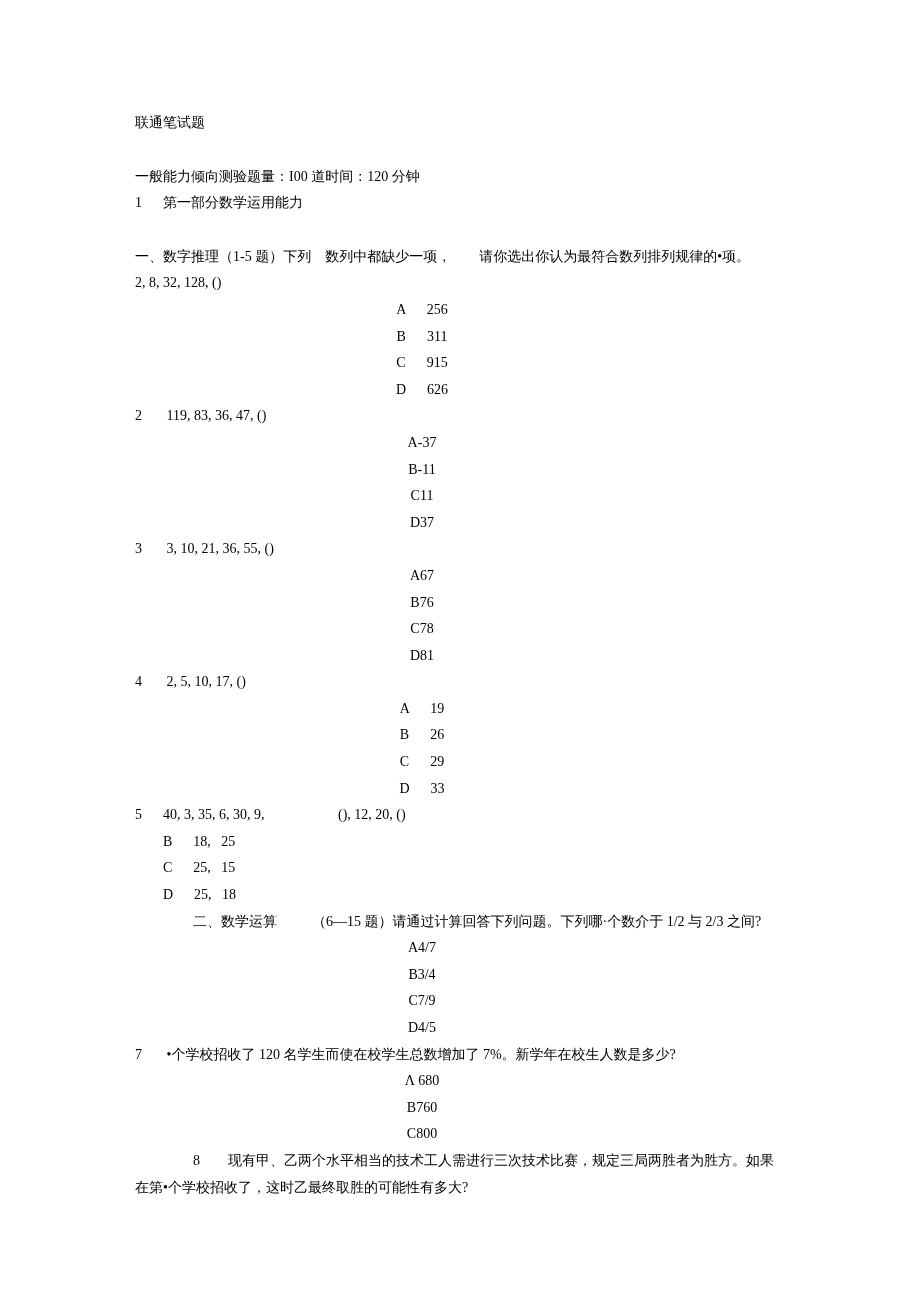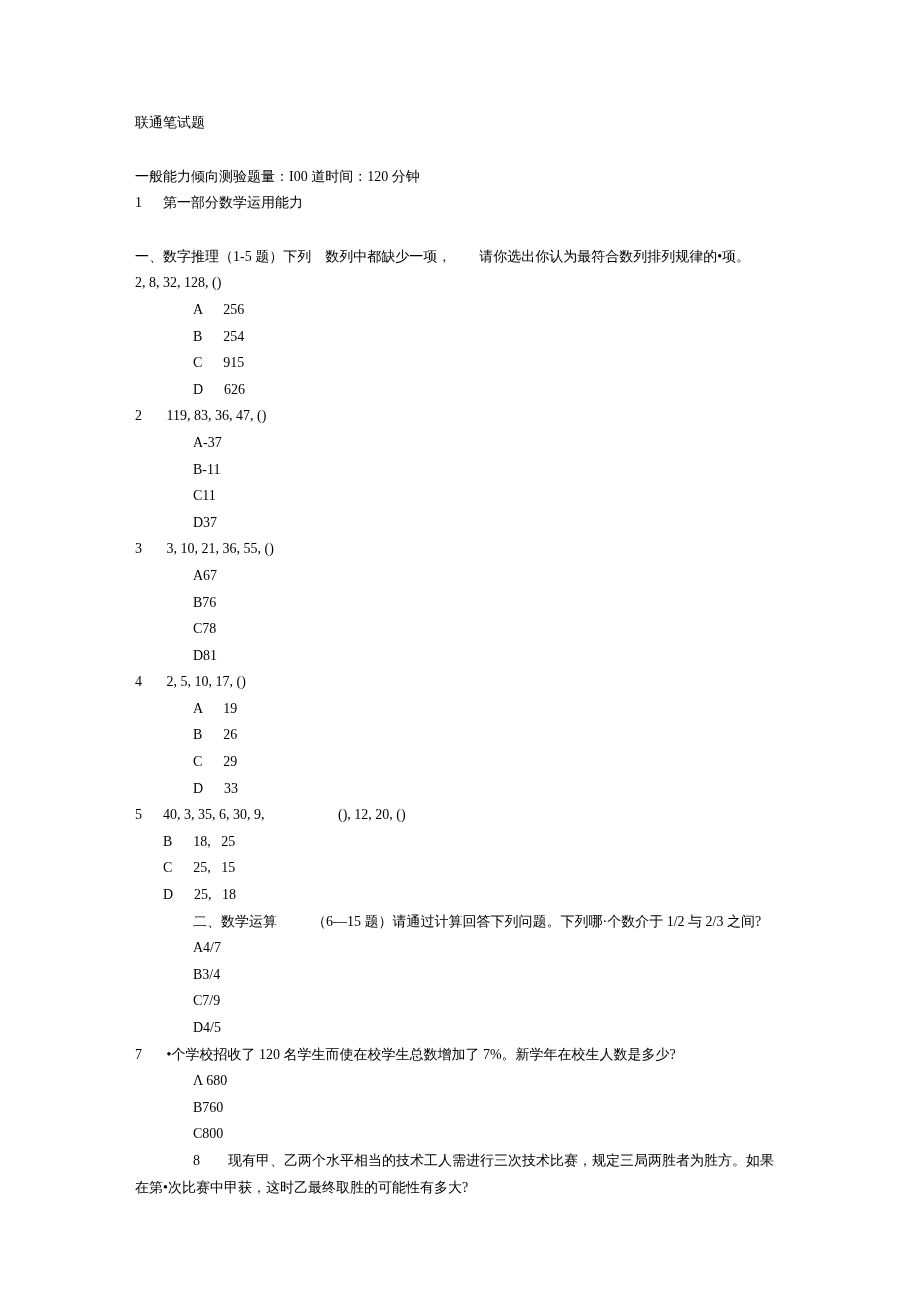--- a/index.html
+++ b/index.html
@@ -17,38 +17,38 @@
     padding: 110px 135px 40px 135px;
     box-sizing: border-box;
   }
   .row {
     white-space: pre;
   }
   .blank {
     height: 27px;
   }
   .pad1 { padding-left: 28px; }
-  .pad2 { padding-left: 58px; }
+  .pad2 { padding-left: 58px; text-align: center; }
 </style>
 </head>
 <body>
 
 <div class="page">
 
   <div class="row">联通笔试题</div>
   <div class="blank"></div>
 
   <div class="row">一般能力倾向测验题量：I00 道时间：120 分钟</div>
   <div class="row">1      第一部分数学运用能力</div>
   <div class="blank"></div>
 
   <div class="row">一、数字推理（1-5 题）下列    数列中都缺少一项，        请你选出你认为最符合数列排列规律的•项。</div>
   <div class="row">2, 8, 32, 128, ()</div>
   <div class="row pad2">A      256</div>
-  <div class="row pad2">B      254</div>
+  <div class="row pad2">B      311</div>
   <div class="row pad2">C      915</div>
   <div class="row pad2">D      626</div>
 
   <div class="row">2       119, 83, 36, 47, ()</div>
   <div class="row pad2">A-37</div>
   <div class="row pad2">B-11</div>
   <div class="row pad2">C11</div>
   <div class="row pad2">D37</div>
 
   <div class="row">3       3, 10, 21, 36, 55, ()</div>
@@ -73,15 +73,15 @@
   <div class="row pad2">B3/4</div>
   <div class="row pad2">C7/9</div>
   <div class="row pad2">D4/5</div>
 
   <div class="row">7       •个学校招收了 120 名学生而使在校学生总数增加了 7%。新学年在校生人数是多少?</div>
   <div class="row pad2">Λ 680</div>
   <div class="row pad2">B760</div>
   <div class="row pad2">C800</div>
 
   <div class="row pad2">8        现有甲、乙两个水平相当的技术工人需进行三次技术比赛，规定三局两胜者为胜方。如果</div>
-  <div class="row">在第•次比赛中甲获，这时乙最终取胜的可能性有多大?</div>
+  <div class="row">在第•个学校招收了，这时乙最终取胜的可能性有多大?</div>
 
 </div>
 
 </body></html>

